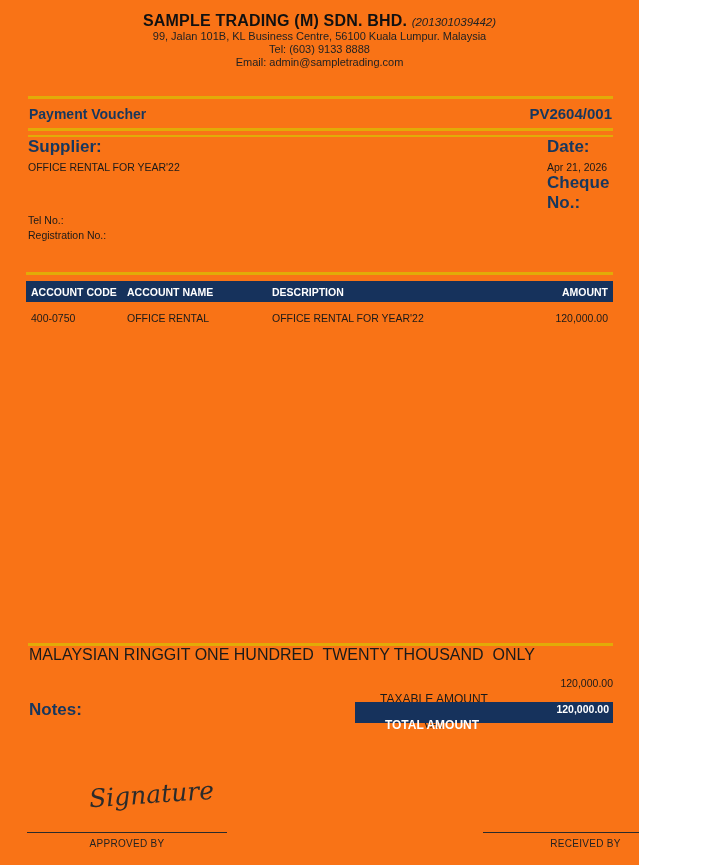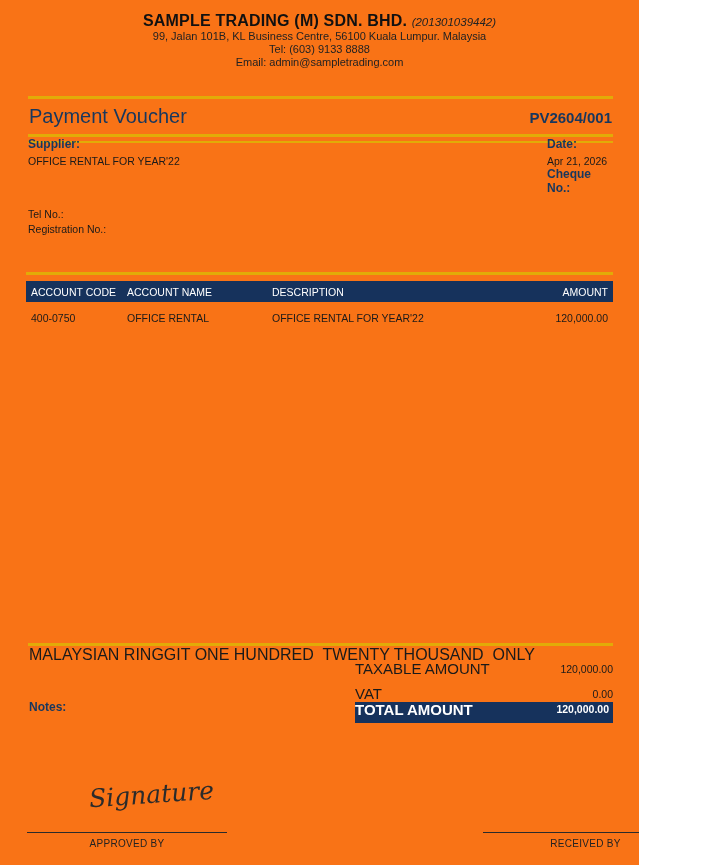--- a/index.html
+++ b/index.html
@@ -18,63 +18,63 @@
   .company-header { position: absolute; top: 12px; left: 0; right: 0; text-align: center; }
   .company-name { font-size: 16px; font-weight: bold; color: #111; letter-spacing: 0.2px; }
   .company-reg  { font-size: 11.5px; font-style: italic; font-weight: normal; color: #222; }
   .company-line { font-size: 11px; line-height: 13px; color: #222; }
 
   
   .title-bar { position: absolute; top: 96px; left: 28px; right: 26px; }
   .rule-gold { height: 3px; background: #e2ab07; }
   .rule-gold.thin { height: 2px; }
   .title-row { display: flex; justify-content: space-between; align-items: baseline; padding: 6px 1px 6px 1px; }
-  .voucher-title  { font-size: 20px; font-weight: normal; color: #17375e; }
+  .voucher-title  { font-size: 14px; font-weight: bold; color: #17375e; }
   .voucher-number { font-size: 15px; font-weight: bold; color: #17375e; }
   .double-rule .gap { height: 4px; }
 
   
   .info { position: absolute; top: 137px; left: 28px; right: 26px; font-size: 11px; }
   .info-left  { position: absolute; left: 0; top: 0; }
   .info-right { position: absolute; left: 519px; top: 0; }
-  .label-blue { color: #17375e; font-weight: bold; font-size: 12px; }
+  .label-blue { color: #17375e; font-weight: bold; font-size: 17px; }
   .info-value { color: #1a1a1a; font-size: 10.5px; margin-top: 4px; }
   .info-plain { color: #1a1a1a; font-size: 10.5px; }
   .tel-line { margin-top: 41px; }
   .reg-line { margin-top: 3px; }
   .cheque-line { }
 
   
   .items-table { position: absolute; top: 272px; left: 26px; right: 26px; }
   .items-table .rule-gold { margin-bottom: 6px; }
   .thead {
     display: flex; align-items: center;
     background: #16325c; color: #ffffff;
-    height: 21px; font-size: 10.5px; font-weight: normal;
+    height: 21px; font-size: 10.5px; font-weight: bold;
   }
   .trow {
     display: flex; align-items: center;
     height: 20px; font-size: 10.5px; color: #1a1a1a;
     padding-top: 12px;
   }
   .col-code { width: 101px; padding-left: 5px; }
   .col-name { width: 145px; }
   .col-desc { flex: 1; }
   .col-amt  { width: 110px; text-align: right; padding-right: 5px; }
 
   
   .summary { position: absolute; top: 643px; left: 28px; right: 26px; height: 90px; }
   .amount-words {
     position: absolute; top: 3px; left: 1px;
     font-size: 16px; color: #1a1a1a; white-space: pre-wrap;
   }
   .notes-label { position: absolute; top: 57px; left: 1px; }
   .totals { position: absolute; top: 0; right: 0; width: 258px; }
   .tot-row { position: absolute; right: 0; width: 258px; display: flex; align-items: center; }
-  .tot-row .tot-label { flex: 1; text-align: left; font-size: 15px; color: #1a1a1a; }
+  .tot-row .tot-label { flex: 1; text-align: center; font-size: 12px; color: #1a1a1a; margin-top: 32px; }
   .tot-row .tot-value { width: 100px; text-align: right; font-size: 10.5px; color: #1a1a1a; }
   .row-taxable { top: 17px; }
   .row-vat     { top: 42px; }
   .row-total   {
     top: 59px; height: 21px; background: #16325c; padding: 0 4px 7px 0;
   }
   .row-total .tot-label, .row-total .tot-value { color: #ffffff; font-weight: bold; }
 
   
   .signatures { position: absolute; top: 780px; left: 27px; right: 26px; height: 80px; }

